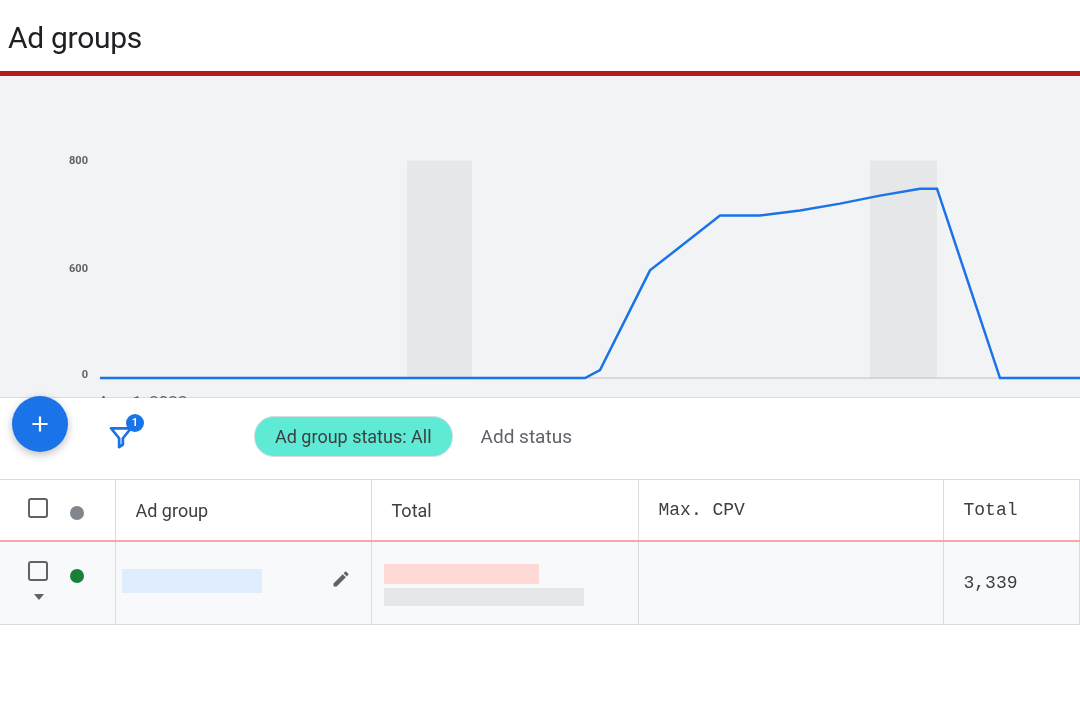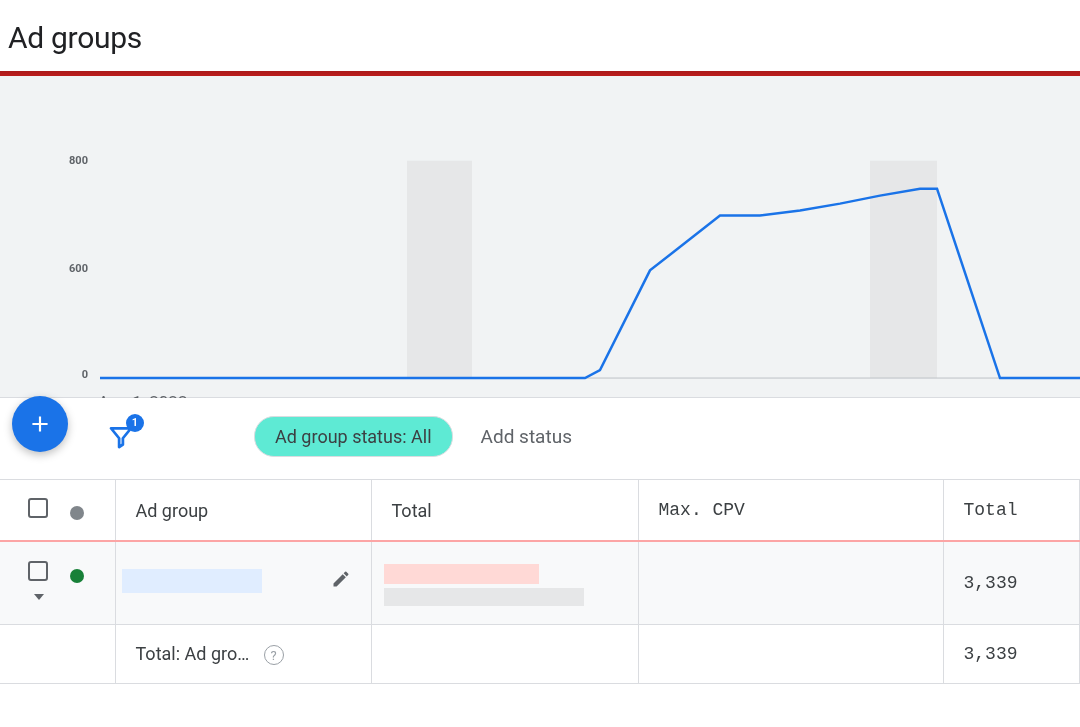--- a/index.html
+++ b/index.html
@@ -243,26 +243,16 @@
               </svg>
         </span>
       </td>
       <td class="col-status" style="padding-left:12px;">
         <span class="redact-pink"></span>
         <span class="redact-gray"></span>
       </td>
       <td class="col-cpv right"></td>
       <td class="col-views right">3,339</td>
     </tr>
-    <tr class="total-row">
-      <td class="col-chk"></td>
-      <td class="col-grp">
-        <span>Total: Ad gro…</span>
-        <span class="help-circle">?</span>
-      </td>
-      <td class="col-status"></td>
-      <td class="col-cpv right"></td>
-      <td class="col-views right">3,339</td>
-    </tr>
   </tbody>
 </table>
 
 </div>
 
 </body></html>

